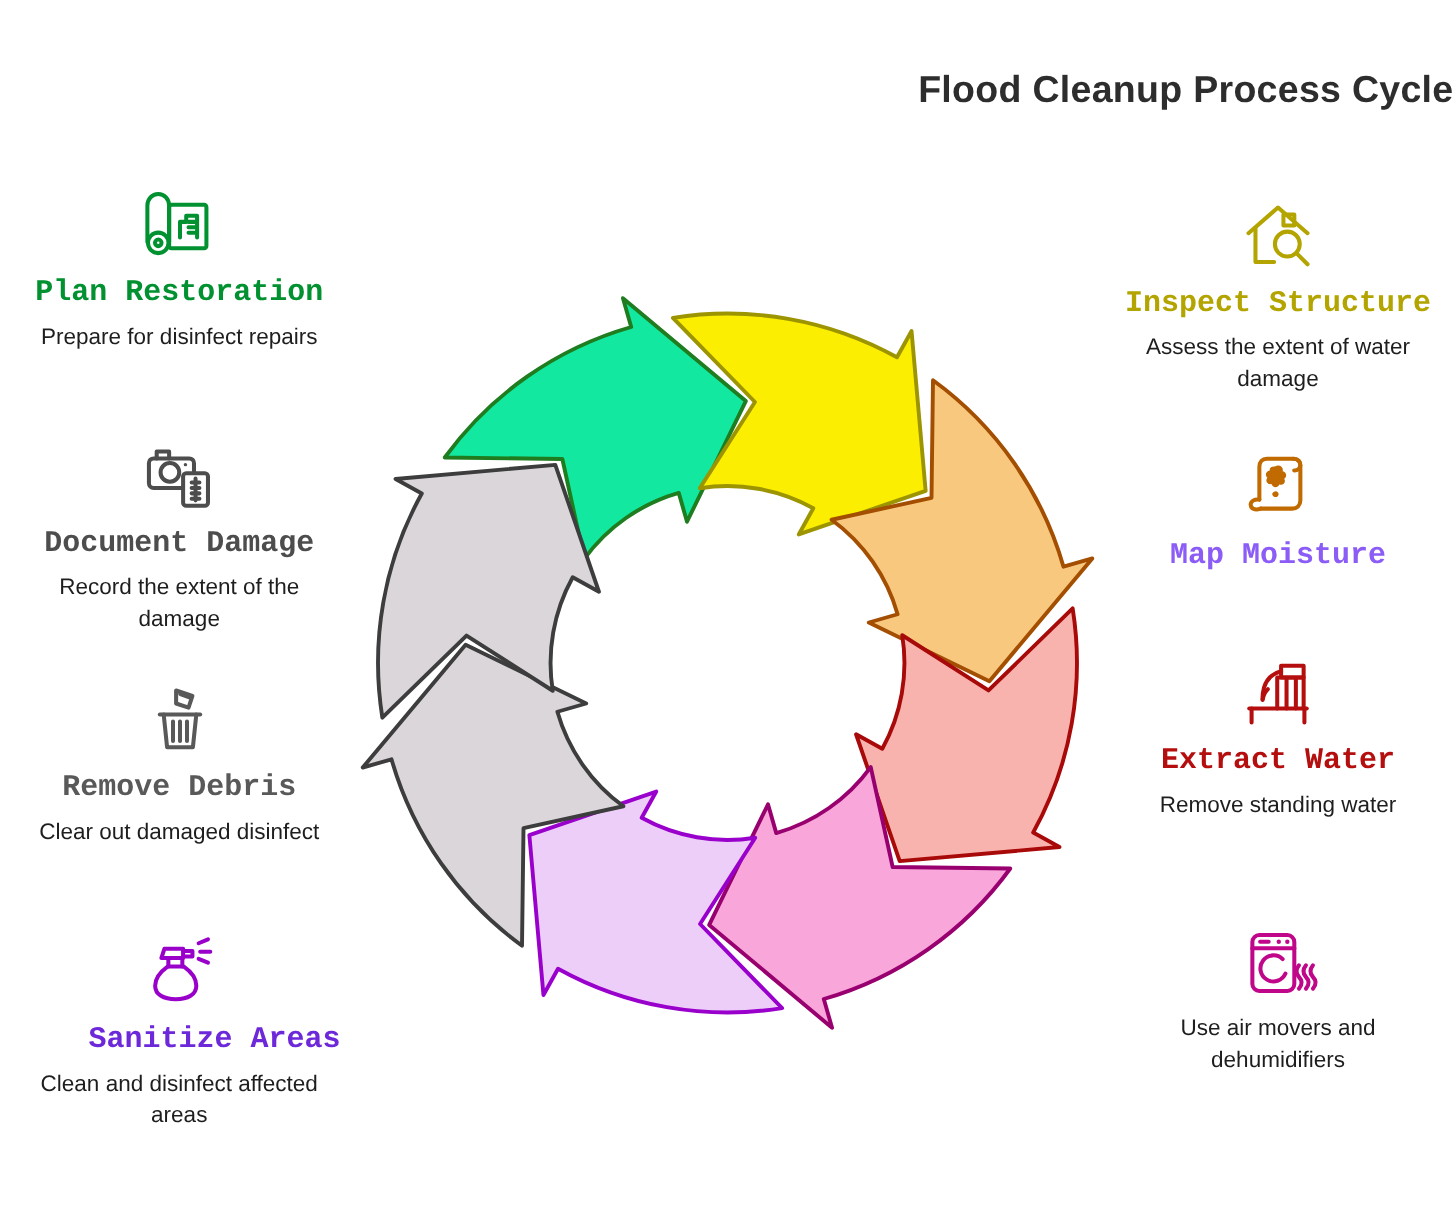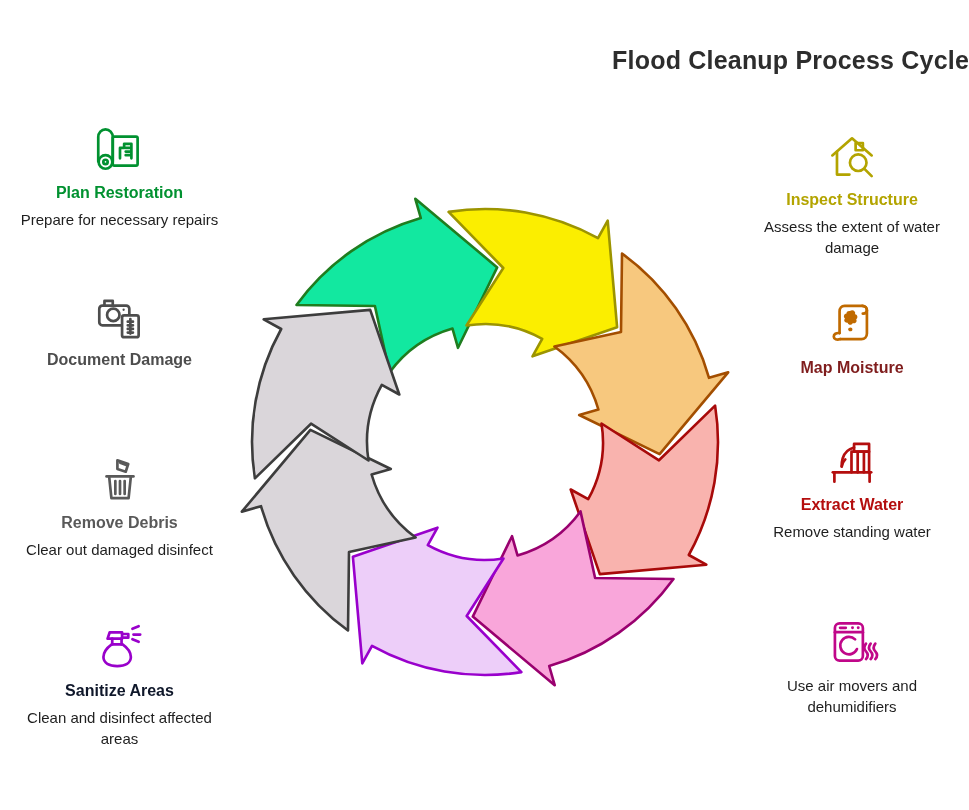--- a/index.html
+++ b/index.html
@@ -9,21 +9,21 @@
   }
   .page-title{
     position:absolute;left:0;top:46px;width:100%;text-align:right;
     font-size:25px;font-weight:700;color:#2d2d2d;letter-spacing:.2px;
   }
   .step{position:absolute;text-align:center;}
   .step.left{left:12px;width:215px;}
   .step.right{left:742px;width:220px;}
   .step-icon{height:60px;display:flex;align-items:center;justify-content:center;margin-bottom:4px;}
   .step-icon svg{display:block;}
-  .step-heading{margin:0 0 8px 0;font-size:16px;font-weight:600;}
+  .step-heading{margin:0 0 8px 0;font-size:20px;font-weight:600;font-family:Liberation Mono, monospace;}
   .step-desc{margin:0;font-size:15px;line-height:1.38;color:#1e1e1e;}
   .cycle-svg{position:absolute;left:225px;top:182px;width:520px;height:520px;}
 </style>
 </head>
 <body>
 
 <div class="canvas">
 
   <div class="page-title">Flood Cleanup Process Cycle</div>
 
@@ -43,35 +43,36 @@
       <svg width="58" height="58" viewBox="0 0 56 56" fill="none" stroke="currentColor" stroke-width="2.6" stroke-linecap="round" stroke-linejoin="round">
         <rect x="21" y="15" width="24" height="28" rx="1.5"></rect>
         <path d="M28 36 v-10 h4 v-4 h7 v14"></path>
         <path d="M33.5 26 h4 M33.5 29.5 h4 M33.5 33 h4"></path>
         <path d="M21 15.5 c0 -4 -3 -7.5 -7 -7.5 c-4 0 -7 3.5 -7 7.5 v23.5 M21 15.5 v23.5"></path>
         <circle cx="14" cy="39.5" r="6.6"></circle>
         <circle cx="14" cy="39.5" r="2.1"></circle>
       </svg>
     </div>
     <h3 class="step-heading" style="color: rgb(1, 145, 48);">Plan Restoration</h3>
-    <p class="step-desc">Prepare for necessary repairs</p>
+    <p class="step-desc">Prepare for disinfect repairs</p>
   </div>
 
   <div class="step left" style="top:287px">
     <div class="step-icon" style="color: rgb(77, 77, 77);">
       <svg width="58" height="58" viewBox="0 0 56 56" fill="none" stroke="currentColor" stroke-width="2.6" stroke-linecap="round" stroke-linejoin="round">
         <path d="M13 17 v-4.5 h8 v4.5"></path>
         <rect x="8" y="17" width="29" height="19" rx="3"></rect>
         <circle cx="21.5" cy="26" r="6"></circle>
         <circle cx="31.5" cy="21" r="1.1" fill="currentColor" stroke="none"></circle>
         <rect x="30" y="26.5" width="16" height="21" rx="2" fill="#ffffff"></rect>
         <path d="M38 30 v14 M35.5 32.5 h5 M35.5 36 h5 M35.5 39.5 h5 M35.5 43 h5"></path>
       </svg>
     </div>
     <h3 class="step-heading" style="color: rgb(77, 77, 77); text-align: center;">Document Damage</h3>
+    <p class="step-desc">Record the extent of the damage</p>
   </div>
 
   <div class="step left" style="top:450px">
     <div class="step-icon" style="color: rgb(89, 89, 89);">
       <svg width="58" height="58" viewBox="0 0 56 56" fill="none" stroke="currentColor" stroke-width="2.6" stroke-linecap="round" stroke-linejoin="round">
         <path d="M25.5 9 l10.5 3.5 -2.5 7.5 -8 -2.6 z"></path>
         <path d="M28.2 11.4 l5.8 2"></path>
         <path d="M15 24.5 h26"></path>
         <path d="M17.5 24.5 l2.2 21 h16.6 l2.2 -21"></path>
         <path d="M23.5 29 v12.5 M28 29 v12.5 M32.5 29 v12.5"></path>
@@ -84,21 +85,21 @@
   <div class="step left" style="top:618px">
     <div class="step-icon" style="color: rgb(153, 1, 203);">
       <svg width="58" height="58" viewBox="0 0 56 56" fill="none" stroke="currentColor" stroke-width="2.6" stroke-linecap="round" stroke-linejoin="round">
         <path d="M16 19 l2 -6 h12 v6 z"></path>
         <path d="M30 14.5 h6 v3.5 h-6"></path>
         <path d="M40 9.5 l6 -2.5 M41 15 h6.5 M40 19.5 l6 2.5"></path>
         <path d="M20.5 19 v5.5 M29.5 19 v5.5"></path>
         <path d="M20 24.5 h10.5 c5 3.5 8 8 8 12.3 c0 5.7 -5.5 8.7 -13.2 8.7 c-7.8 0 -13.3 -3 -13.3 -8.7 c0 -4.3 3.2 -8.8 8 -12.3 z"></path>
       </svg>
     </div>
-    <h3 class="step-heading" style="color: #0f172a;">Sanitize Areas</h3>
+    <h3 class="step-heading" style="color: #6d28d9; text-align: right;">Sanitize Areas</h3>
     <p class="step-desc">Clean and disinfect affected areas</p>
   </div>
 
   <div class="step right" style="top:127px">
     <div class="step-icon" style="color: rgb(179, 164, 0);">
       <svg width="58" height="58" viewBox="0 0 56 56" fill="none" stroke="currentColor" stroke-width="2.6" stroke-linecap="round" stroke-linejoin="round">
         <path d="M9 26.5 L28 10 L47 26.5"></path>
         <rect x="31.5" y="14.5" width="7" height="7"></rect>
         <path d="M13.5 23 V45 h12"></path>
         <circle cx="34" cy="33.5" r="8"></circle>
@@ -112,21 +113,21 @@
   <div class="step right" style="top:295px">
     <div class="step-icon" style="color: rgb(192, 106, 0);">
       <svg width="58" height="58" viewBox="0 0 56 56" fill="none" stroke="currentColor" stroke-width="2.6" stroke-linecap="round" stroke-linejoin="round">
         <path d="M16 35.8 V14.8 c0 -3.3 2 -5.3 4.8 -5.3 H38 c2.6 0 4.4 1.9 4.4 4.4 V36.2 c0 3.3 -2.1 5.4 -5.3 5.4 H16.8"></path>
         <path d="M16.8 41.6 c-3.6 1.2 -6.3 .1 -6.4 -2.4 c-.1 -2.3 2.4 -3.9 5.6 -3.4"></path>
         <path d="M38 9.5 c2.8 0 4.6 2 4.4 4.3 c-.2 2.1 -1.9 3.3 -4 3.2"></path>
         <path d="M26 14.5 c2.8 -1.8 5.8 .4 5 3 c2.6 .6 3 3.6 1 4.9 c1.4 2.2 -.7 4.6 -3.2 3.7 c-.9 2.4 -4.3 2.2 -5 -.3 c-2.7 .5 -4.3 -2.2 -2.6 -4 c-1.9 -1.7 -.9 -4.6 1.5 -4.8 c-.3 -1.4 1 -2.8 3.3 -2.5 z" fill="currentColor" stroke="none"></path>
         <path d="M25 31 c1.5 -1.2 3.6 -.2 3.4 1.5 c-.2 1.8 -2.7 2.2 -3.7 .8 c-.7 -1 -.5 -1.7 .3 -2.3 z" fill="currentColor" stroke="none"></path>
       </svg>
     </div>
-    <h3 class="step-heading" style="color: #7f1d1d;">Map Moisture</h3>
+    <h3 class="step-heading" style="color: #8b5cf6;">Map Moisture</h3>
   </div>
 
   <div class="step right" style="top:432px">
     <div class="step-icon" style="color: rgb(180, 14, 14);">
       <svg width="58" height="58" viewBox="0 0 56 56" fill="none" stroke="currentColor" stroke-width="2.6" stroke-linecap="round" stroke-linejoin="round">
         <path d="M11 47 v-9 M45 47 v-9"></path>
         <path d="M9.5 38 h37"></path>
         <rect x="30" y="10.5" width="14.5" height="7.5"></rect>
         <path d="M27.5 38 V18 M33.5 38 V18 M39.5 38 V18 M44.5 38 V18 M27.5 18 h17"></path>
         <path d="M30 14 c-6 1.5 -9.5 5.5 -11 10.5 c-.7 2.4 -1 4.7 -1 7.5"></path>

